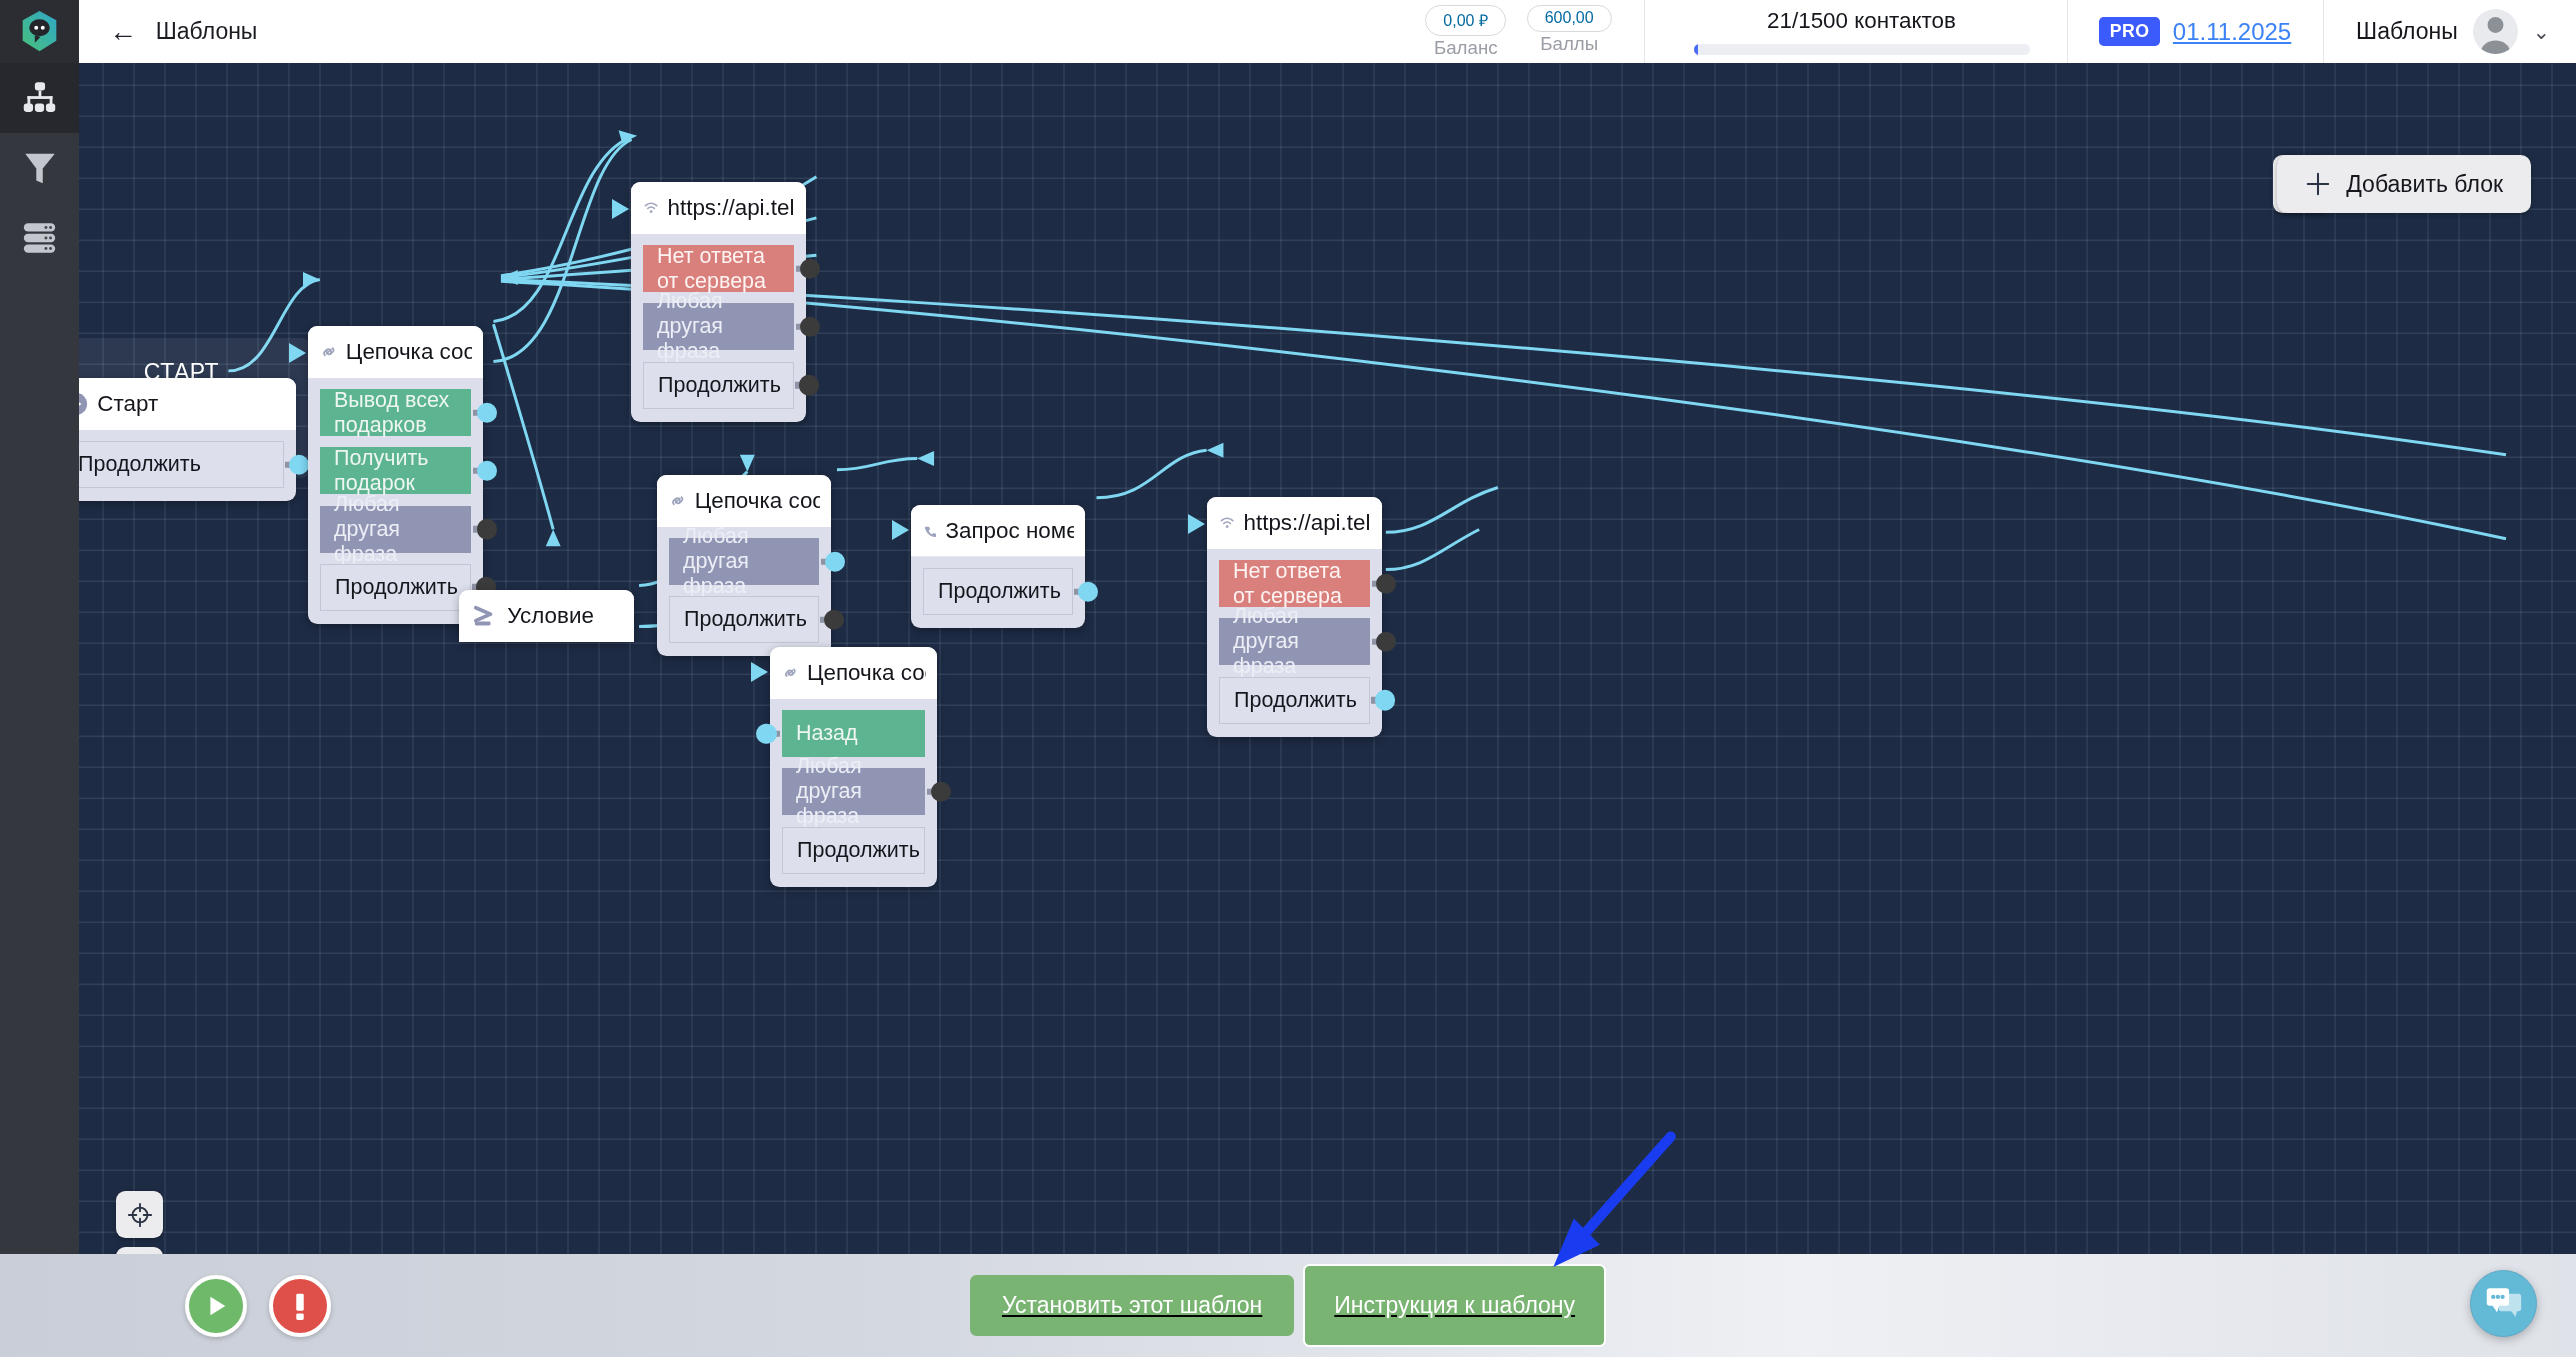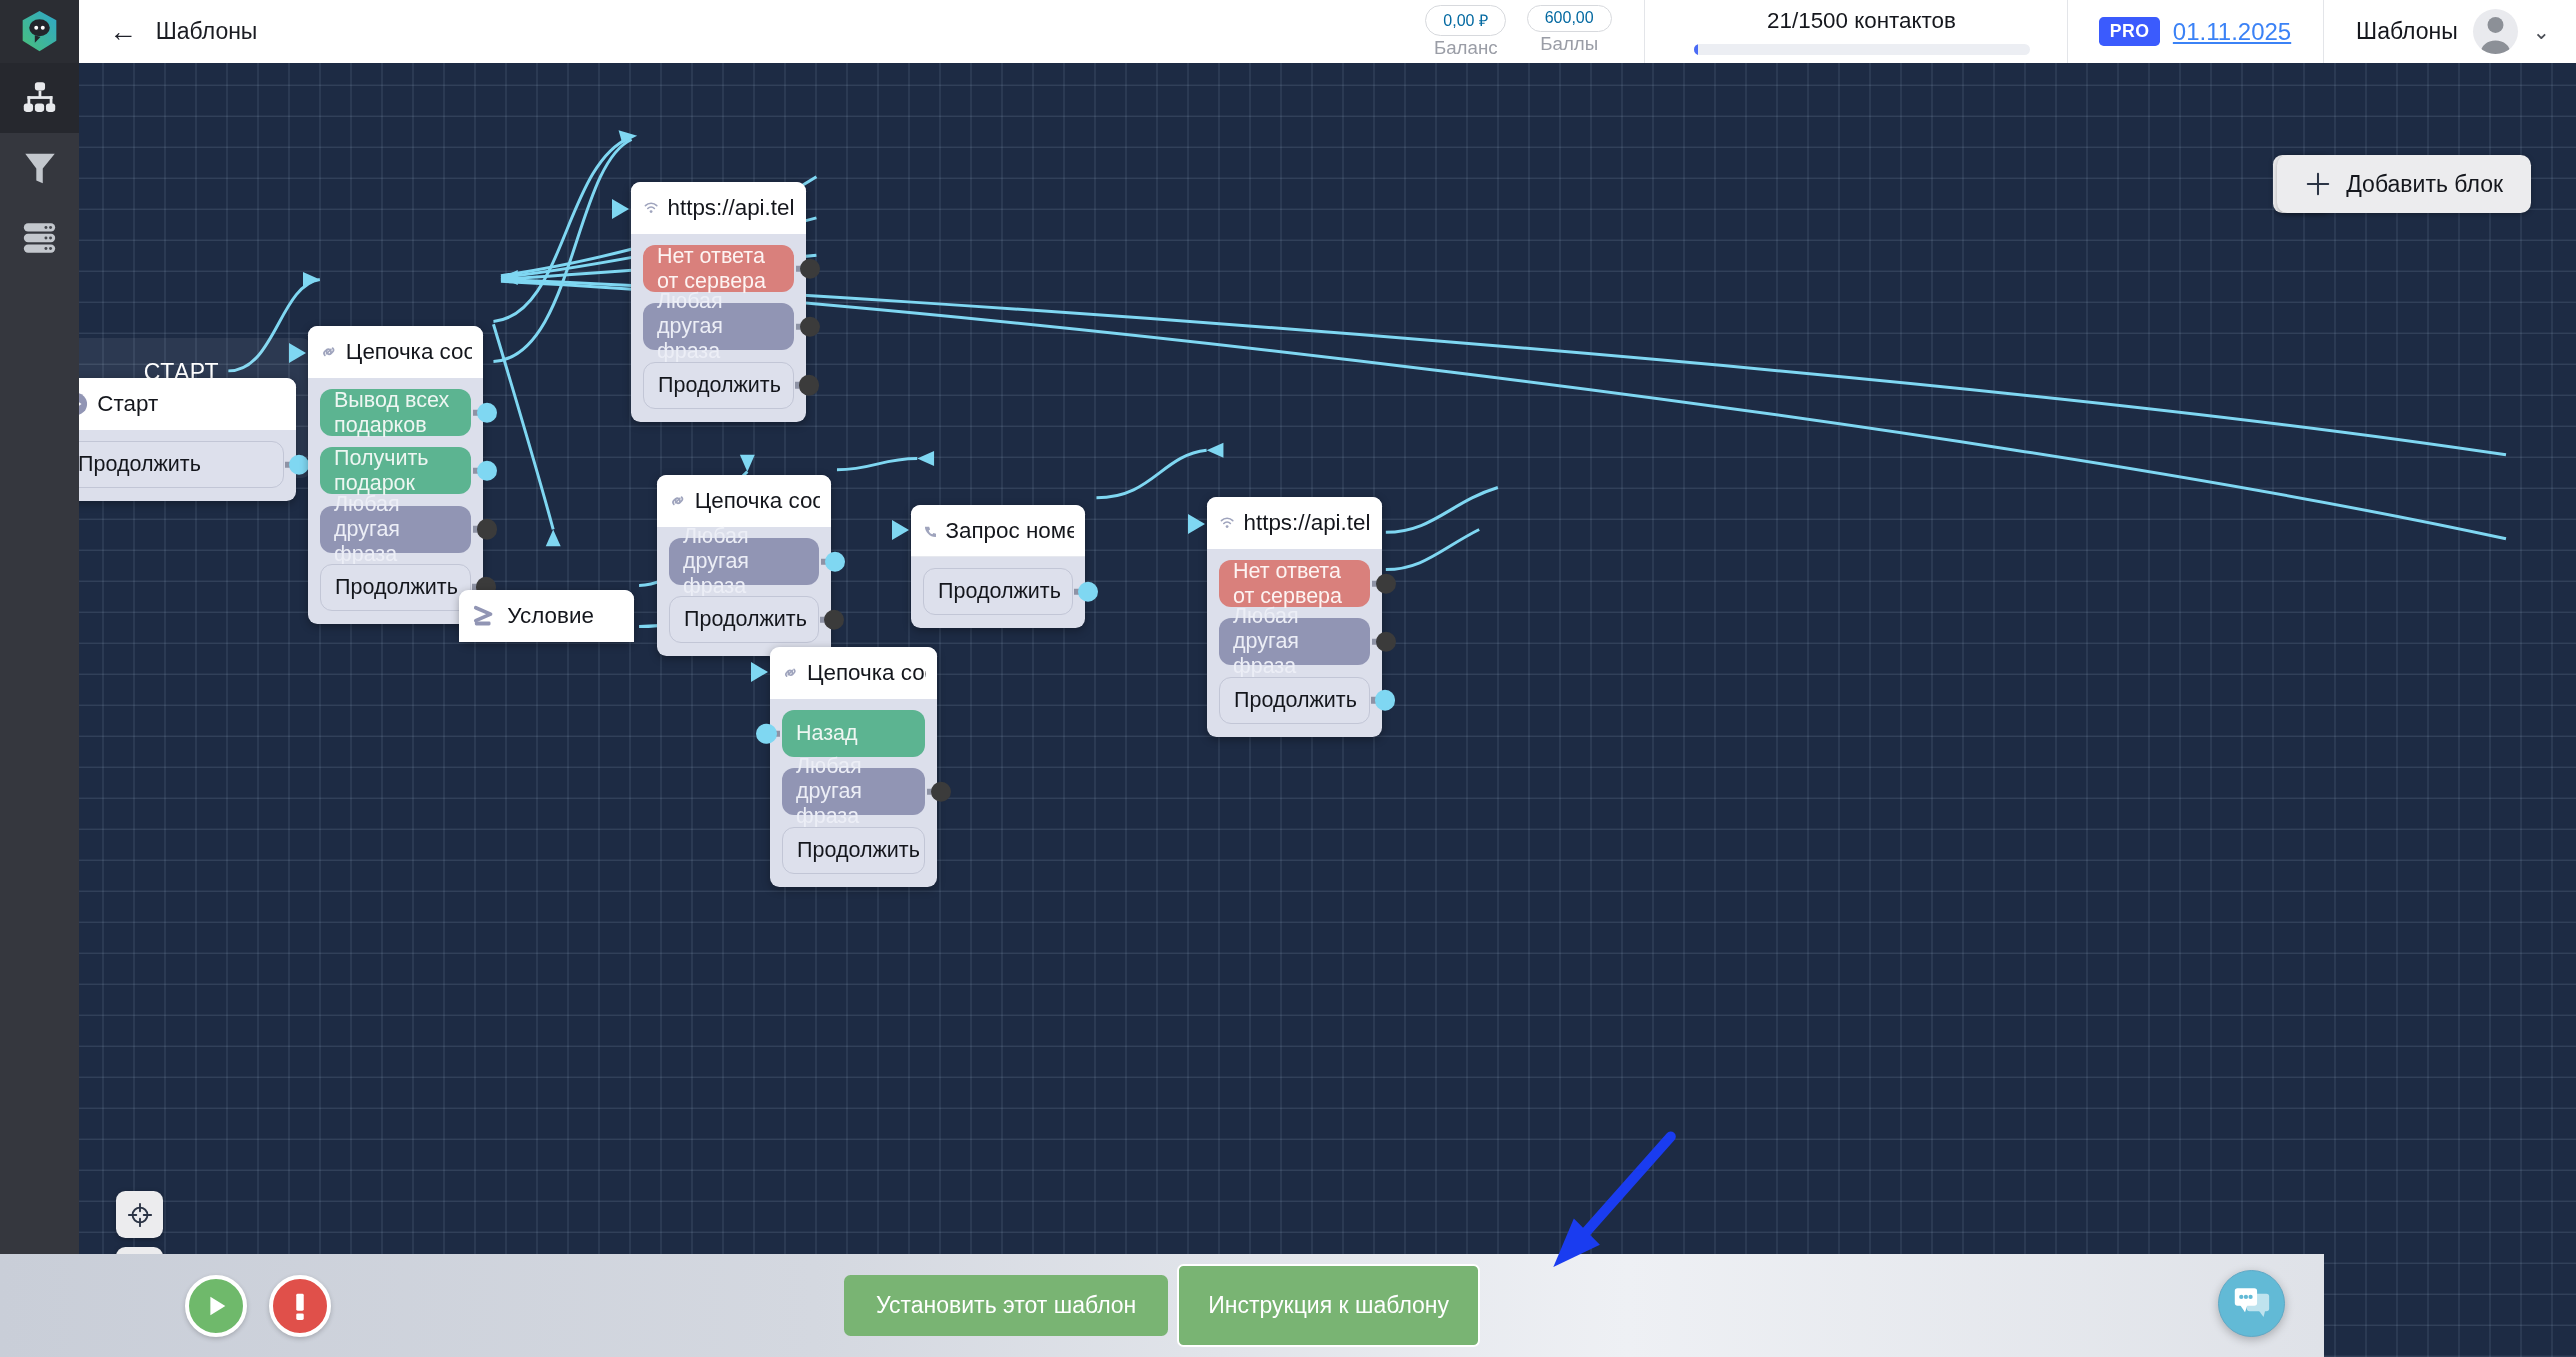--- a/index.html
+++ b/index.html
@@ -106,21 +106,21 @@
   }
   .node-head {
     background: #fff; border-radius: 9.3px 9.3px 0 0; height: 52px;
     display: flex; align-items: center; gap: 9.3px; padding: 0 11.2px 0 13px;
   }
   .node-title {
     font-size: 22.4px; color: #14161c; white-space: nowrap; overflow: hidden;
   }
   .node-body { padding: 11.2px 12px 13px 12px; display: flex; flex-direction: column; gap: 11.2px; }
   .btn-row {
-    position: relative; border-radius: 12px; height: 47px;
+    position: relative; border-radius: 0; height: 47px;
     display: flex; align-items: center; padding: 0 14px; font-size: 21.5px;
   }
   .btn-green { background: #5cb491; color: #eef6f2; }
   .btn-red   { background: #d9807c; color: #fdf3f2; }
   .btn-grey  { background: #9195b4; color: #eceef6; }
   .btn-plain { background: #dde0ec; color: #14161c; border: 1.4px solid #c2c6d6; }
 
   .port {
     position: absolute; width: 20.5px; height: 20.5px; border-radius: 50%;
     top: 50%; transform: translateY(-50%);
@@ -159,23 +159,23 @@
   .focus-btn { left: 37px; bottom: 119px; width: 47px; height: 47px; }
   .zoomin-btn { left: 37px; bottom: 63px; width: 47px; height: 47px; border-radius: 9.3px 9.3px 0 0; }
   .collapse-btn {
     position: absolute; left: 1171px; bottom: 0px; width: 69px; height: 50px;
     background: #d2d6e0; border-radius: 9.3px 9.3px 0 0;
     display: flex; align-items: center; justify-content: center;
   }
 
   
   .bottombar {
-    position: absolute; left: 0; bottom: 0; width: 2324px; height: 103px;
+    position: absolute; left: 0; bottom: 0; width: 2576px; height: 103px;
     background: linear-gradient(to right, #c9ced8 0%, #d4d8e0 35%, #eef0f4 70%, #dfe2e8 100%);
-    display: flex; align-items: center; justify-content: center; gap: 9px; z-index: 45;
+    display: flex; align-items: center; justify-content: center; gap: 9px; z-index: 45; text-decoration: underline;
   }
   .tpl-btn {
     background: #79b473; color: #fff; font-size: 23px;
     border-radius: 6.5px; padding: 17px 32px; white-space: nowrap;
   }
   .tpl-btn.outlined { border: 2.8px solid #ffffff; padding: 26px 29px; }
 
   .fab { position: absolute; border-radius: 50%; display: flex; align-items: center; justify-content: center; }
   .fab-play {
     left: 185px; bottom: 20.5px; width: 62px; height: 62px;

